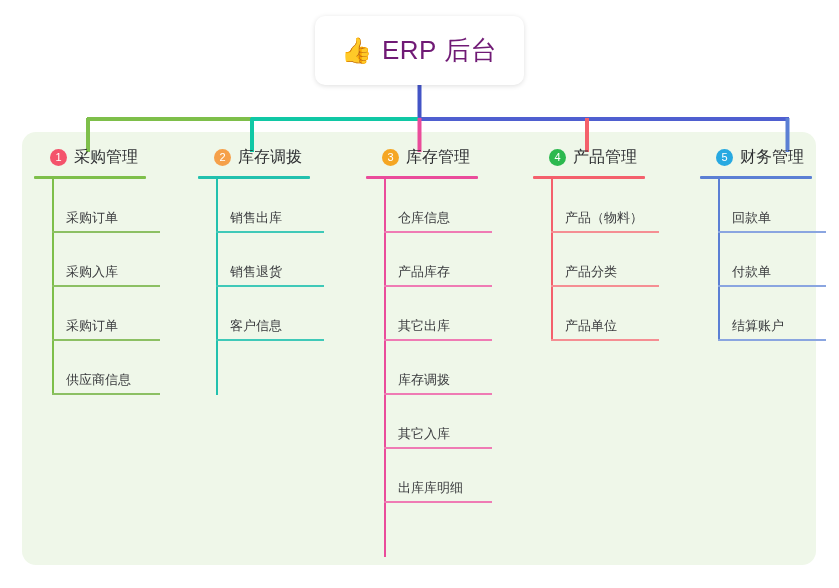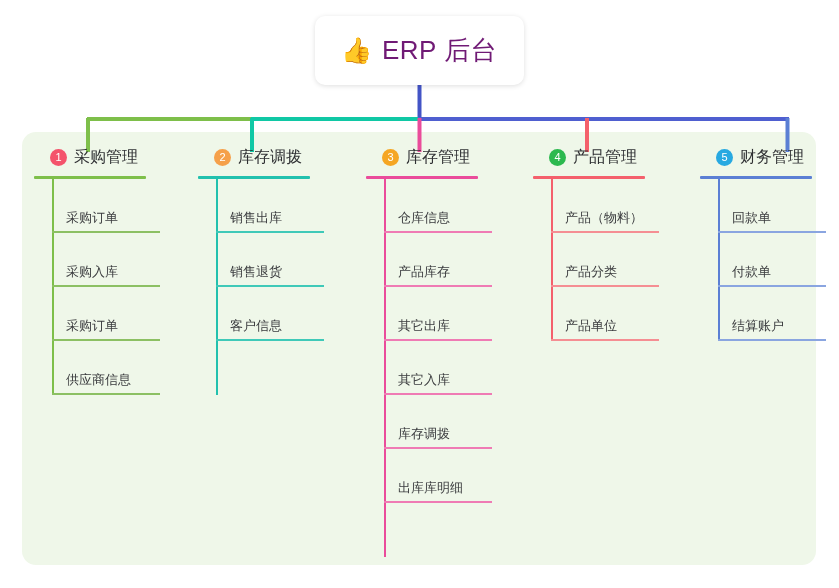--- a/index.html
+++ b/index.html
@@ -223,25 +223,25 @@
       </div>
       <div class="leaf">
         <span class="leaf-text">产品库存</span>
         <span class="leaf-rule" style="background:#ef7bb4;"></span>
       </div>
       <div class="leaf">
         <span class="leaf-text">其它出库</span>
         <span class="leaf-rule" style="background:#ef7bb4;"></span>
       </div>
       <div class="leaf">
+        <span class="leaf-text">库存调拨</span>
+        <span class="leaf-rule" style="background:#ef7bb4;"></span>
+      </div>
+      <div class="leaf">
         <span class="leaf-text">其它入库</span>
-        <span class="leaf-rule" style="background:#ef7bb4;"></span>
-      </div>
-      <div class="leaf">
-        <span class="leaf-text">库存调拨</span>
         <span class="leaf-rule" style="background:#ef7bb4;"></span>
       </div>
       <div class="leaf">
         <span class="leaf-text">出库库明细</span>
         <span class="leaf-rule" style="background:#ef7bb4;"></span>
       </div>
     </div>
   </div>
 
   <div class="column" style="left:533px;">

